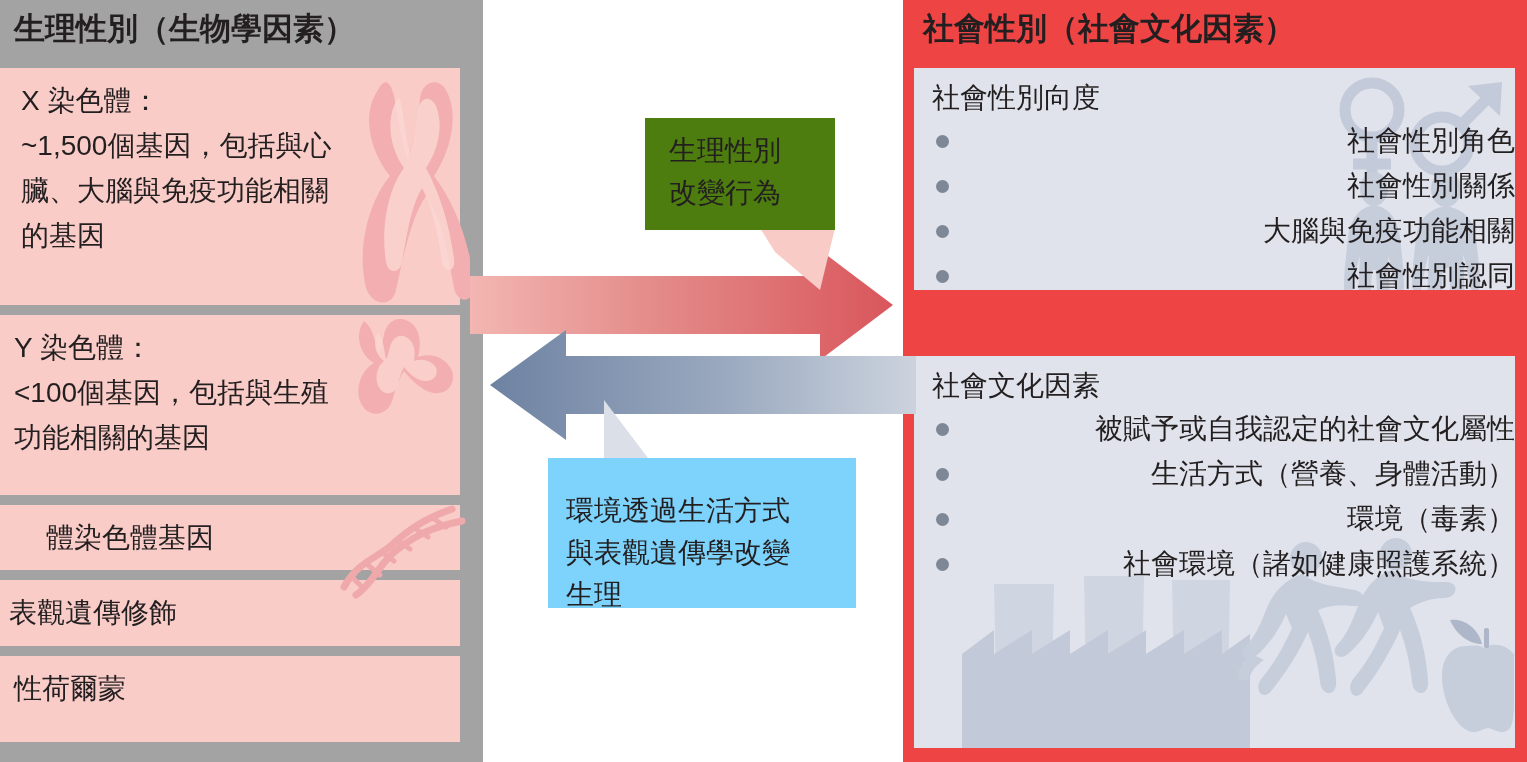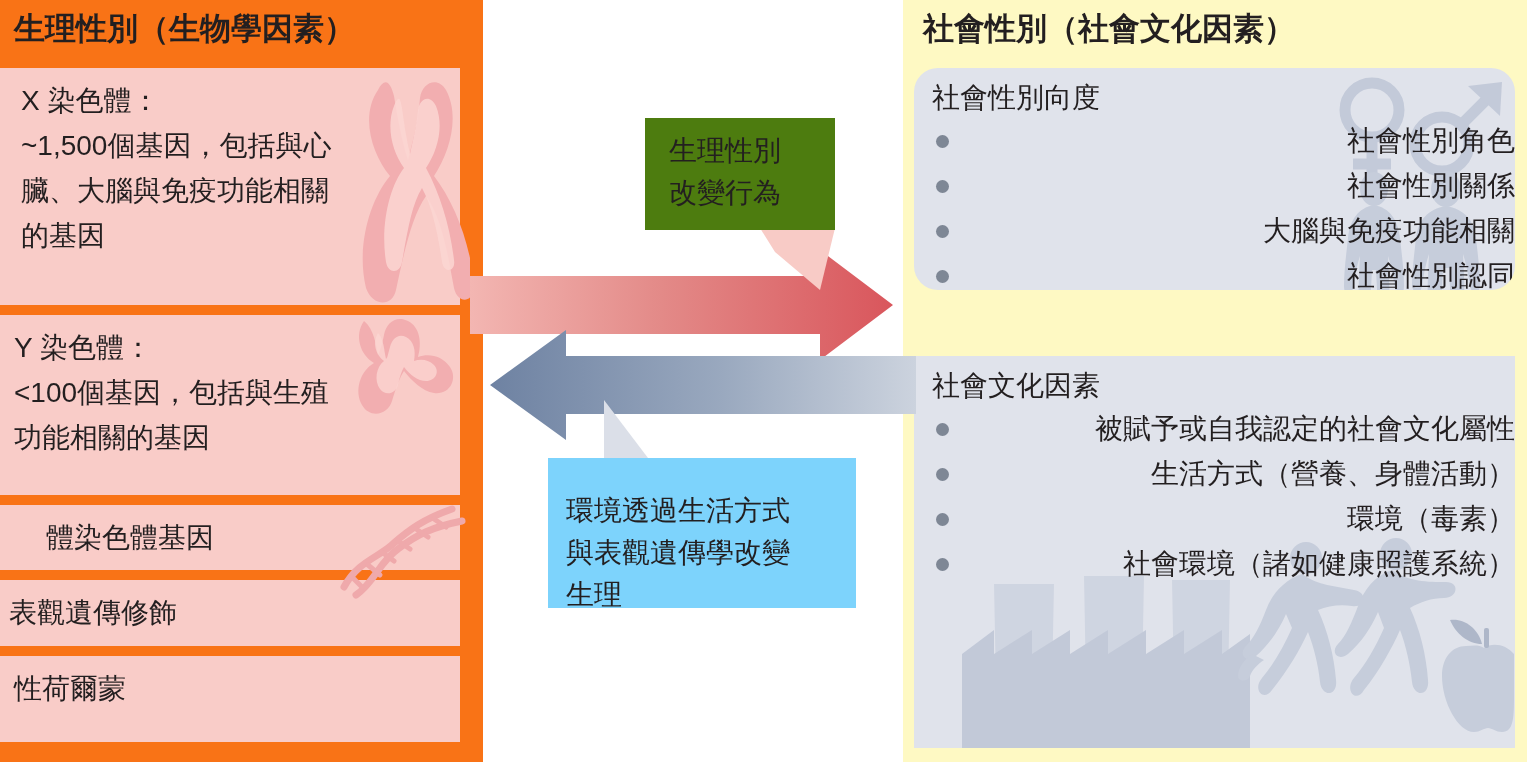--- a/index.html
+++ b/index.html
@@ -8,21 +8,21 @@
     background:#ffffff;
     font-family:"Liberation Sans","DejaVu Sans",sans-serif;
     overflow:hidden;
     position:relative;
   }
   #stage{position:absolute;left:0;top:0;width:1527px;height:762px;}
 
   
   .sex-panel{
     position:absolute;left:0;top:0;width:483px;height:762px;
-    background:#f97316;
+    background:#a3a3a3;
   }
   .sex-title{
     position:absolute;left:14px;top:8px;
     font-size:31px;font-weight:bold;color:#231f20;
     letter-spacing:0px;white-space:nowrap;
   }
   .sex-rows{
     position:absolute;left:0;top:68px;width:460px;height:694px;
   }
   .sex-row{
@@ -56,32 +56,32 @@
     background:#4d7c0f;padding:12px 0 0 24px;
   }
   .callout-gray{
     left:548px;top:458px;width:308px;height:150px;
     background:#7dd3fc;padding:32px 0 0 18px;
   }
 
   
   .gender-panel{
     position:absolute;left:903px;top:0;width:624px;height:762px;
-    background:#fef9c3;
+    background:#ef4444;
   }
   .gender-title{
     position:absolute;left:20px;top:8px;
     font-size:31px;font-weight:bold;color:#231f20;white-space:nowrap;
   }
   .gender-box{
     position:absolute;left:11px;width:601px;
     background:#e0e3eb;box-sizing:border-box;
     overflow:hidden;
   }
-  .gbox-top{top:68px;height:222px;border-radius:24px;}
+  .gbox-top{top:68px;height:222px;}
   .gbox-bot{top:356px;height:392px;}
   .g-head{
     font-size:28px;color:#231f20;line-height:36px;
     position:relative;z-index:3;margin:12px 0 2px 18px;
   }
   .g-list{margin:0;padding:0;list-style:none;position:relative;z-index:3;text-align:right;}
   .g-list li{
     font-size:28px;color:#231f20;line-height:45px;
     padding-left:46px;position:relative;white-space:nowrap;
   }

